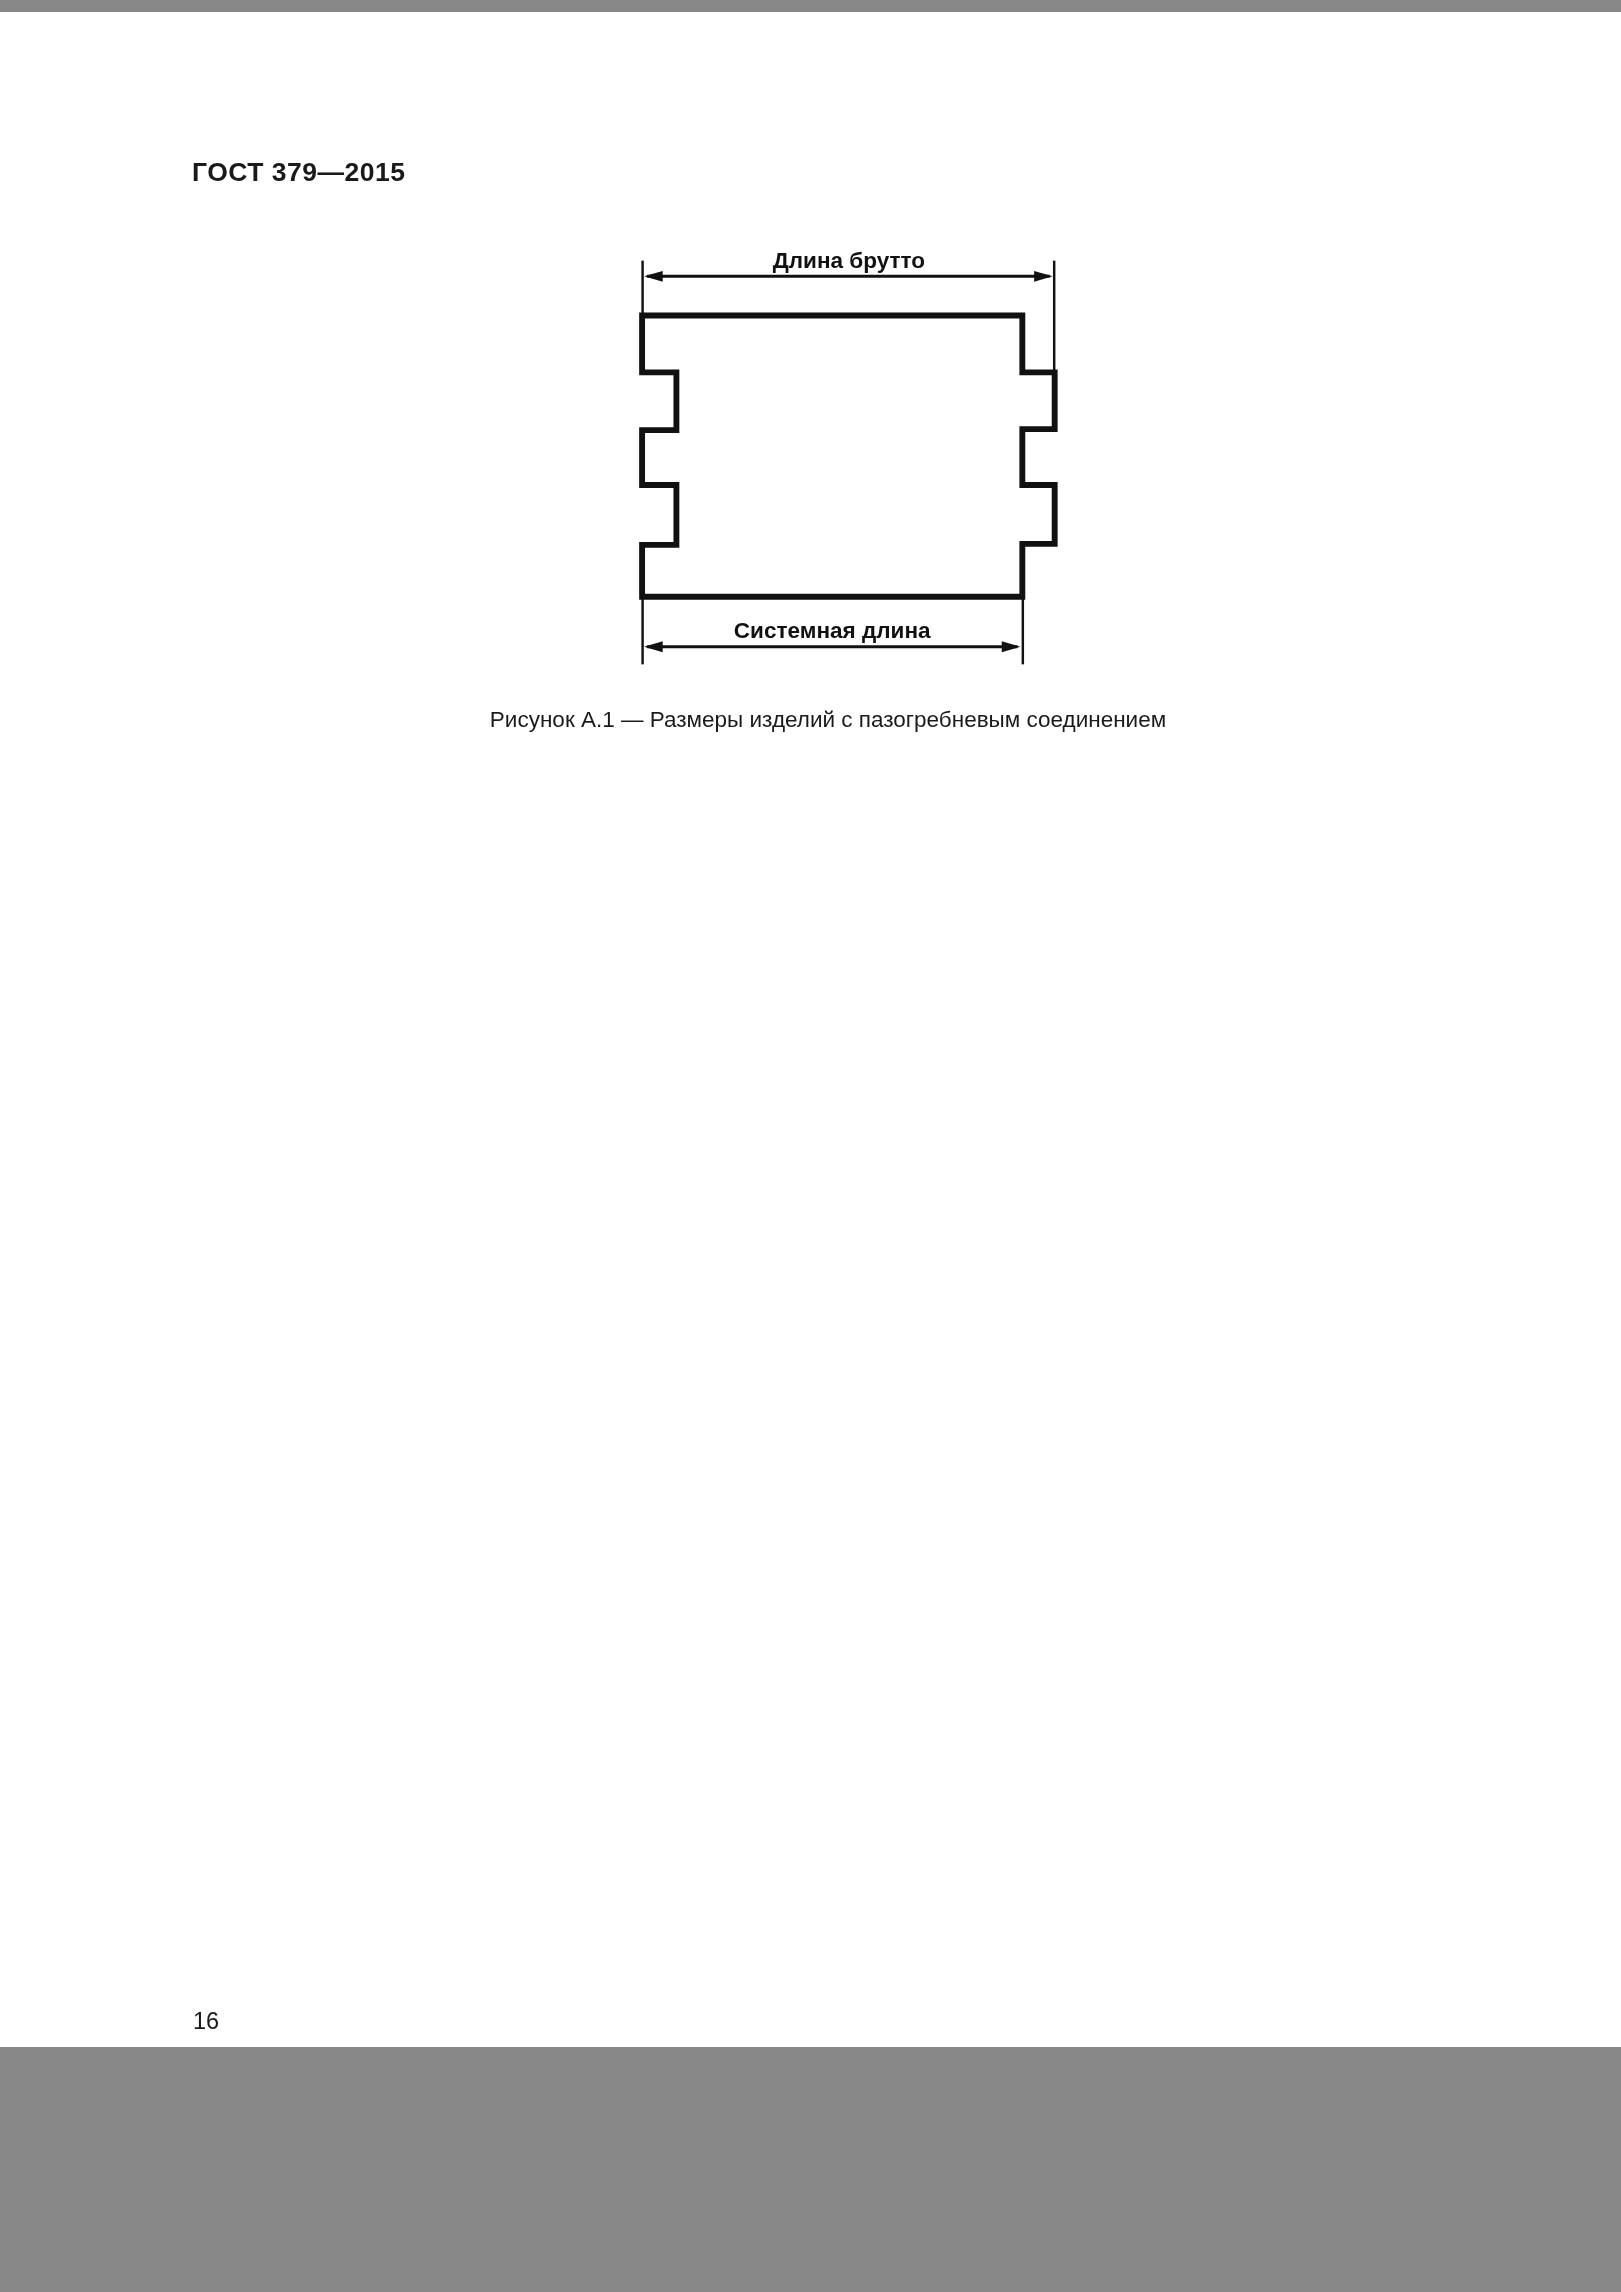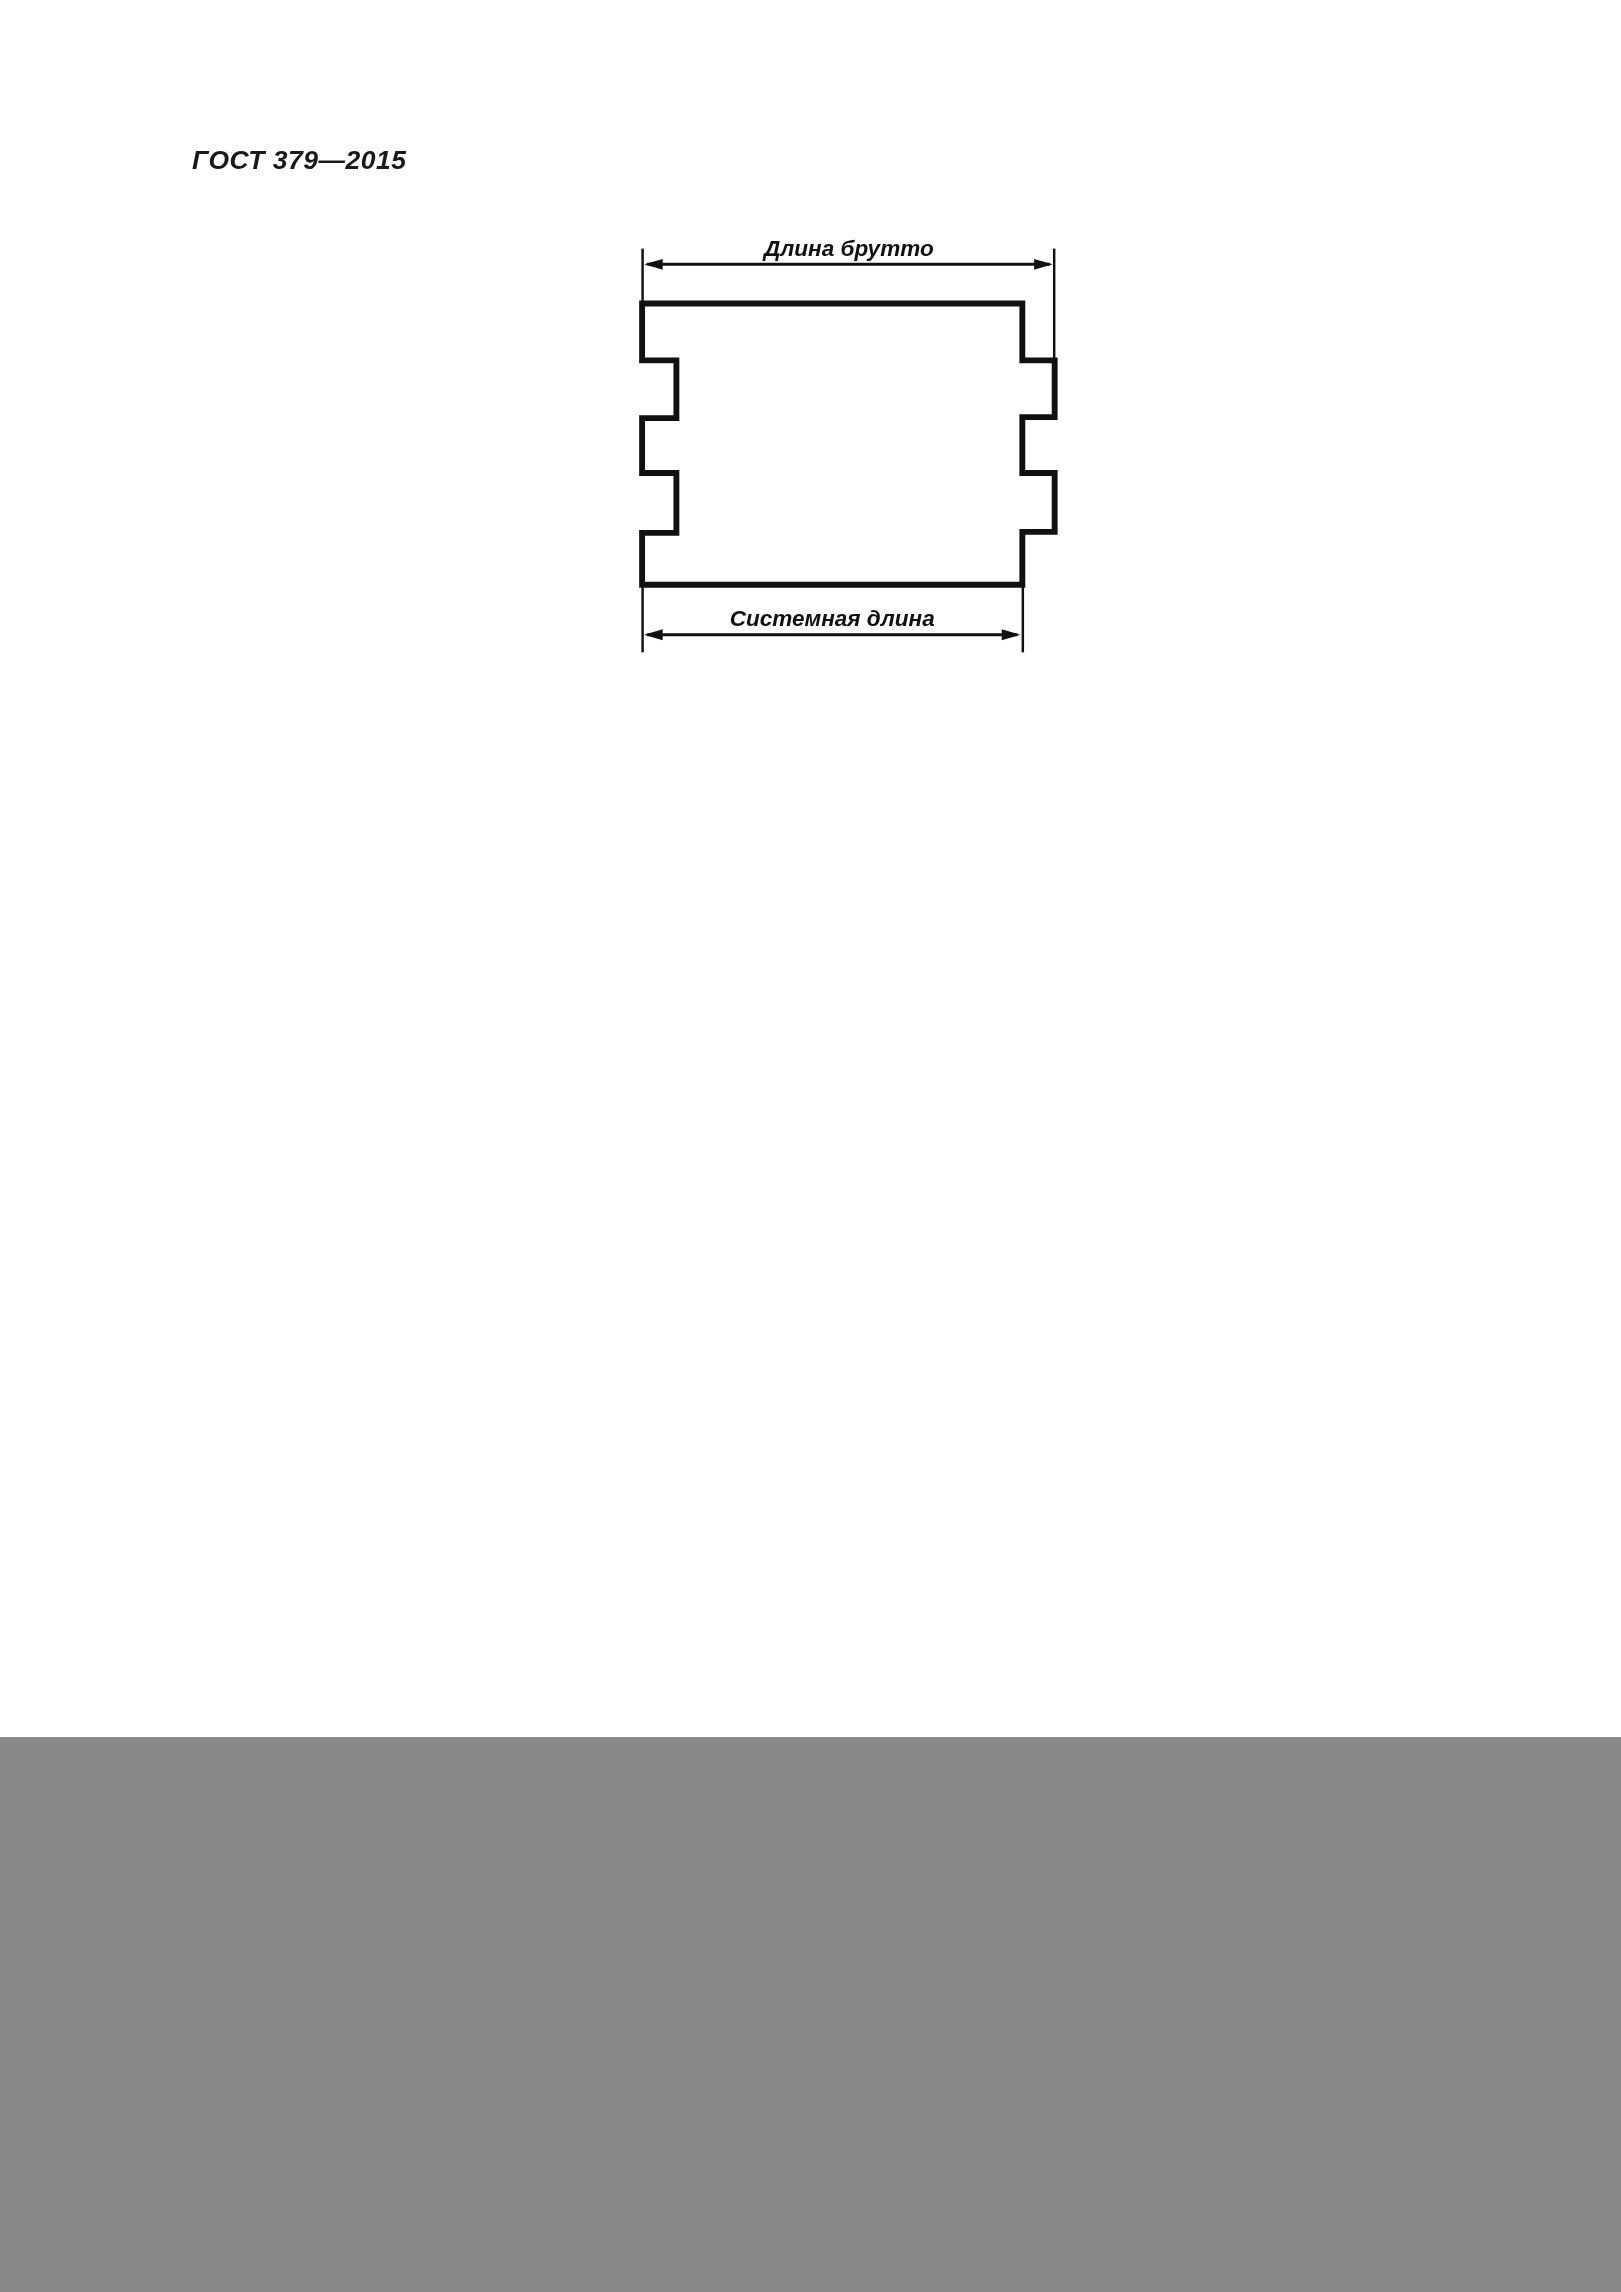--- a/index.html
+++ b/index.html
@@ -3,27 +3,26 @@
 <meta charset="utf-8">
 <style>
   html, body {
     margin: 0;
     padding: 0;
     background: #888;
   }
   .page {
     position: relative;
     width: 1621px;
-    height: 1737px;
+    height: 2035px;
     background: #ffffff;
     font-family: "Liberation Sans", sans-serif;
     color: #1a1a1a;
     overflow: hidden;
-    margin: 0 auto;
-    font-style: italic;
+    margin: 12px auto;
   }
   .doc-header {
     position: absolute;
     left: 192px;
     top: 145px;
     font-size: 26.5px;
     font-weight: bold;
     letter-spacing: 0.5px;
     white-space: nowrap;
   }
@@ -96,17 +95,18 @@
     <text class="dim-label" x="866" y="262" text-anchor="middle">Длина брутто</text>
 
     <line class="outline-stroke" stroke-width="2.5" x1="655.5" y1="599" x2="655.5" y2="666"></line>
     <line class="outline-stroke" stroke-width="2.5" x1="1043.5" y1="599" x2="1043.5" y2="666"></line>
     <line class="outline-stroke" stroke-width="3" x1="660" y1="648" x2="1038" y2="648"></line>
     <polygon fill="#111111" points="657,648 676,642.5 676,653.5"></polygon>
     <polygon fill="#111111" points="1041,648 1022,642.5 1022,653.5"></polygon>
     <text class="dim-label" x="849" y="639" text-anchor="middle">Системная длина</text>
   </svg>
 
+  <div class="figure-caption">Рисунок А.1 — Размеры изделий с пазогребневым соединением</div>
 
   <div class="page-number">16</div>
 
 </div>
 
 
 </body></html>

